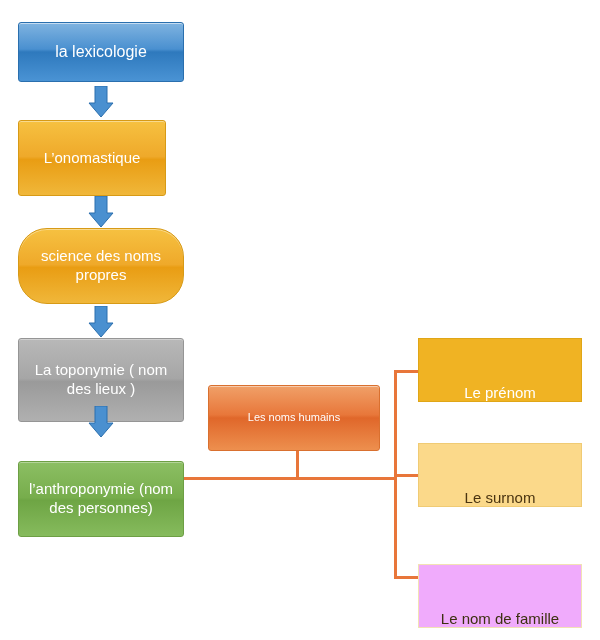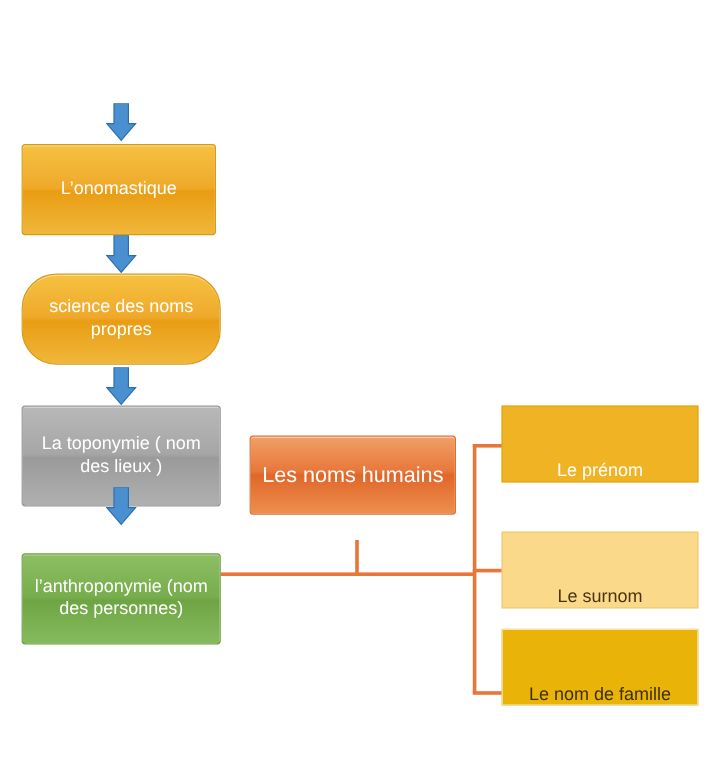--- a/index.html
+++ b/index.html
@@ -41,21 +41,21 @@
     box-shadow: inset 0 1px 0 rgba(255,255,255,0.55);
     font-size: 16px;
   }
 
   
   .n-gold {
     background: linear-gradient(to bottom, #f6c141 0%, #efa92a 48%, #e99d13 52%, #f0b73a 100%);
     border: 1px solid #d79a16;
     box-shadow: inset 0 1px 0 rgba(255,255,255,0.4);
   }
-  .n-onomastique { left: 18px; top: 120px; width: 162px; height: 76px; text-align: center; }
+  .n-onomastique { left: 18px; top: 120px; width: 148px; height: 76px; text-align: center; }
   .n-science     { left: 18px; top: 228px; width: 166px; height: 76px; border-radius: 29px; }
 
   
   .n-grey {
     left: 18px; top: 338px; width: 166px; height: 84px;
     background: linear-gradient(to bottom, #b8b8b8 0%, #a6a6a6 48%, #9a9a9a 52%, #b0b0b0 100%);
     border: 1px solid #959595;
     box-shadow: inset 0 1px 0 rgba(255,255,255,0.35);
   }
 
@@ -63,44 +63,44 @@
   .n-green {
     left: 18px; top: 440px; width: 166px; height: 76px;
     background: linear-gradient(to bottom, #8cbf63 0%, #77ad4c 48%, #6ea544 52%, #86bb5d 100%);
     border: 1px solid #6d9f44;
     box-shadow: inset 0 1px 0 rgba(255,255,255,0.35);
     margin-top: 21px;
   }
 
   
   .n-orange {
-    left: 208px; top: 363px; width: 172px; height: 66px;
+    left: 208px; top: 385px; width: 172px; height: 66px;
     background: linear-gradient(to bottom, #f0a068 0%, #e8773a 45%, #e0672a 50%, #ed8f4e 100%);
     border: 1px solid #d9702f;
     box-shadow: inset 0 1px 0 rgba(255,255,255,0.45);
-    font-size: 18px;
+    font-size: 11px;
   }
 
   
   .card {
     position: absolute;
     box-sizing: border-box;
     display: flex;
     align-items: flex-end;
     justify-content: center;
     text-align: center;
     left: 418px;
     width: 164px;
     height: 64px;
     font-size: 15px;
     color: #3a2a10;
   }
   .card-1 { top: 338px; background: #f0b323; border: 1px solid #e0a617; color: #ffffff; }
   .card-2 { top: 443px; background: #fbd98a; border: 1px solid #f0cb74; color: #4a3410; }
-  .card-3 { top: 524px; background: #eab308; border: 1px solid #f2e2b4; color: #3c3010; }
+  .card-3 { top: 564px; background: #f0abfc; border: 1px solid #f2e2b4; color: #3c3010; }
 
   
   .arrow {
     position: absolute;
     width: 26px;
     height: 32px;
   }
   .a1 { left: 88px; top: 86px; }
   .a2 { left: 88px; top: 196px; }
   .a3 { left: 88px; top: 306px; }
@@ -117,20 +117,23 @@
   .l-v-spine  { left: 394px; top: 370px; width: 3px;  height: 208px; }
   .l-b1       { left: 394px; top: 370px; width: 26px; height: 3px; }
   .l-b2       { left: 394px; top: 474px; width: 26px; height: 3px; }
   .l-b3       { left: 394px; top: 576px; width: 26px; height: 3px; }
 </style>
 </head>
 <body>
 
 <div id="canvas">
 
+  <div class="node n-blue">
+    <span>la lexicologie</span>
+  </div>
 
   <svg class="arrow a1" viewBox="0 0 26 32">
     <polygon points="7,0 19,0 19,17 25,17 13,31 1,17 7,17" fill="#4a90d0" stroke="#2a6fae" stroke-width="1"></polygon>
   </svg>
 
   <div class="node n-gold n-onomastique">
     <span>L’onomastique</span>
   </div>
 
   <svg class="arrow a2" viewBox="0 0 26 32">

